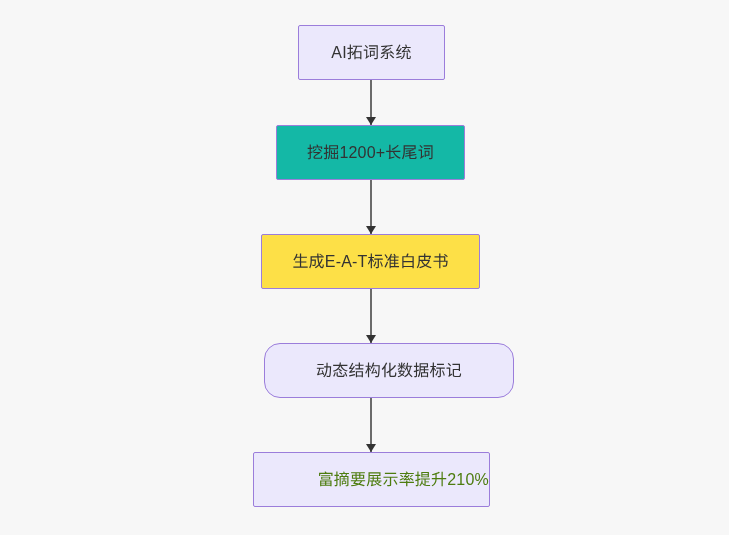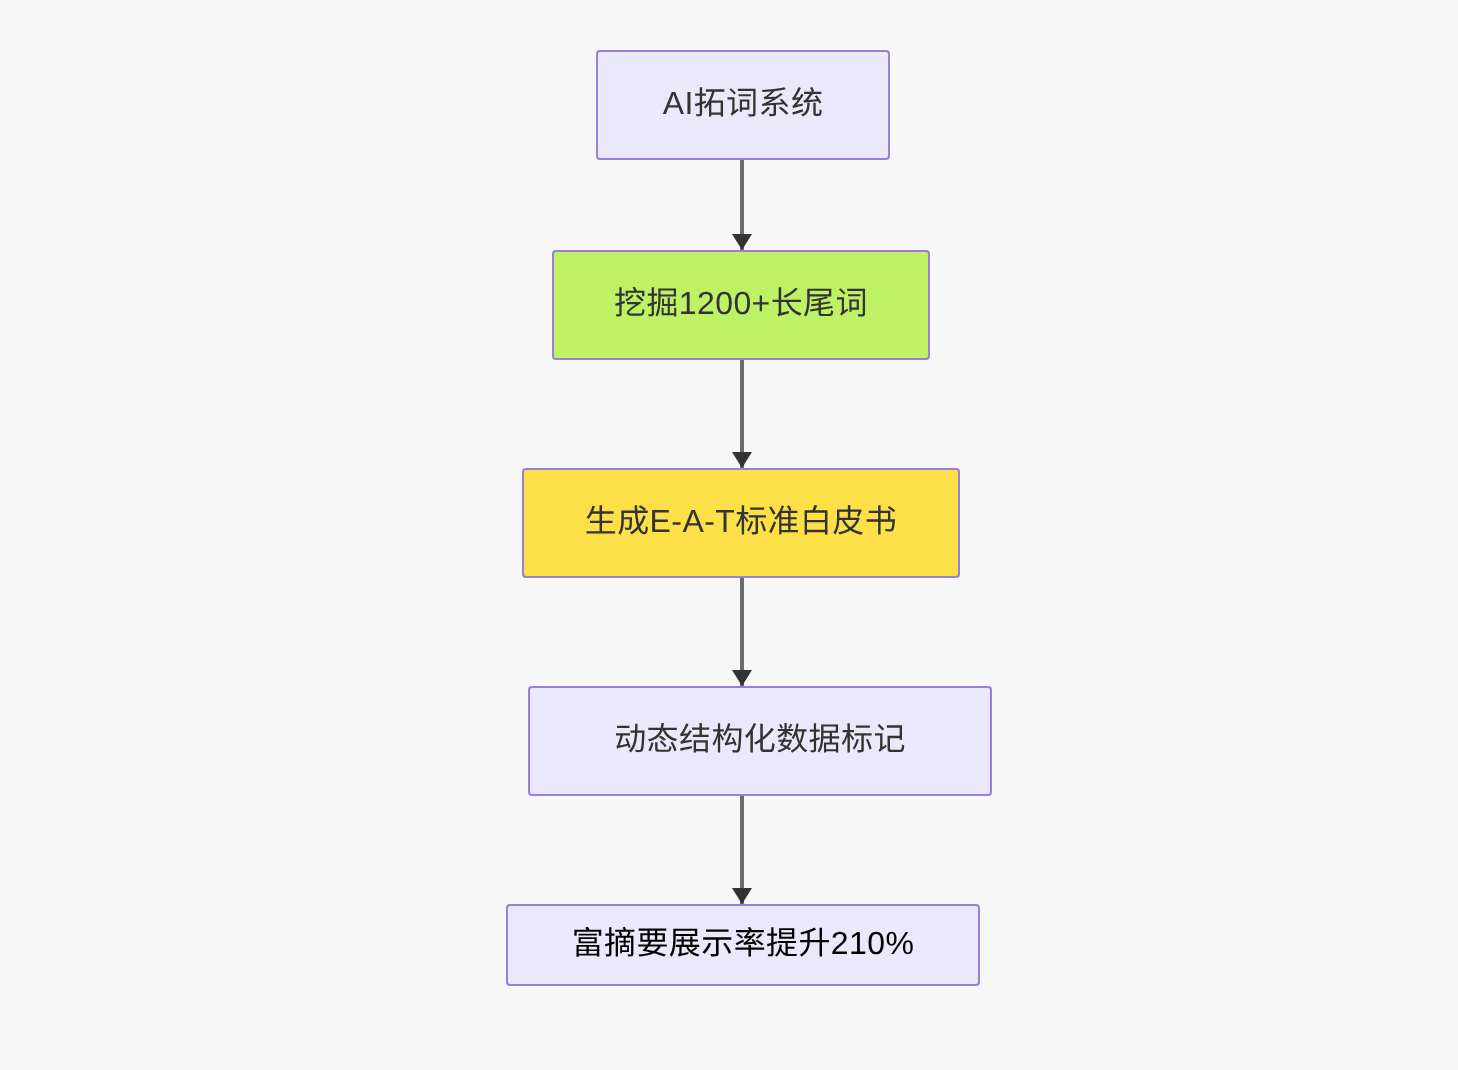--- a/index.html
+++ b/index.html
@@ -90,26 +90,26 @@
     <div class="edge-arrowhead" style="border-top-color: rgb(51, 51, 51);"></div>
   </div>
   <div class="flow-edge" style="left: 361px; top: 398px; width: 20px; height: 54px;">
     <div class="edge-line" style="height: 54px; background: rgb(107, 107, 107);"></div>
     <div class="edge-arrowhead" style="border-top-color: rgb(51, 51, 51);"></div>
   </div>
 
   <div class="flow-node" style="left: 298px; top: 15px; width: 147px; height: 55px; background: rgb(235, 232, 252); border-color: rgb(155, 125, 219); color: rgb(51, 51, 51); margin-top: 10px;">
     <span class="node-label">AI拓词系统</span>
   </div>
-  <div class="flow-node" style="left: 276px; top: 125px; width: 189px; height: 55px; background: #bef264; border-color: rgb(155, 125, 219); color: rgb(51, 51, 51);">
+  <div class="flow-node" style="left: 276px; top: 125px; width: 189px; height: 55px; background: #14b8a6; border-color: rgb(155, 125, 219); color: rgb(51, 51, 51);">
     <span class="node-label">挖掘1200+长尾词</span>
   </div>
   <div class="flow-node" style="left: 261px; top: 234px; width: 219px; height: 55px; background: #fde047; border-color: rgb(155, 125, 219); color: rgb(51, 51, 51);">
     <span class="node-label">生成E-A-T标准白皮书</span>
   </div>
-  <div class="flow-node" style="left: 264px; top: 343px; width: 232px; height: 55px; background: rgb(235, 232, 252); border-color: rgb(155, 125, 219); color: rgb(51, 51, 51);">
+  <div class="flow-node" style="left: 264px; top: 343px; width: 250px; height: 55px; background: rgb(235, 232, 252); border-color: rgb(155, 125, 219); color: rgb(51, 51, 51); border-radius: 16px;">
     <span class="node-label">动态结构化数据标记</span>
   </div>
-  <div class="flow-node" style="left: 253px; top: 452px; width: 237px; height: 41px; background: rgb(235, 232, 252); border-color: rgb(155, 125, 219); color: #000000;">
+  <div class="flow-node" style="left: 253px; top: 452px; width: 237px; height: 55px; background: rgb(235, 232, 252); border-color: rgb(155, 125, 219); color: #4d7c0f; justify-content: flex-end;">
     <span class="node-label">富摘要展示率提升210%</span>
   </div>
 
 </div>
 
 </body></html>

